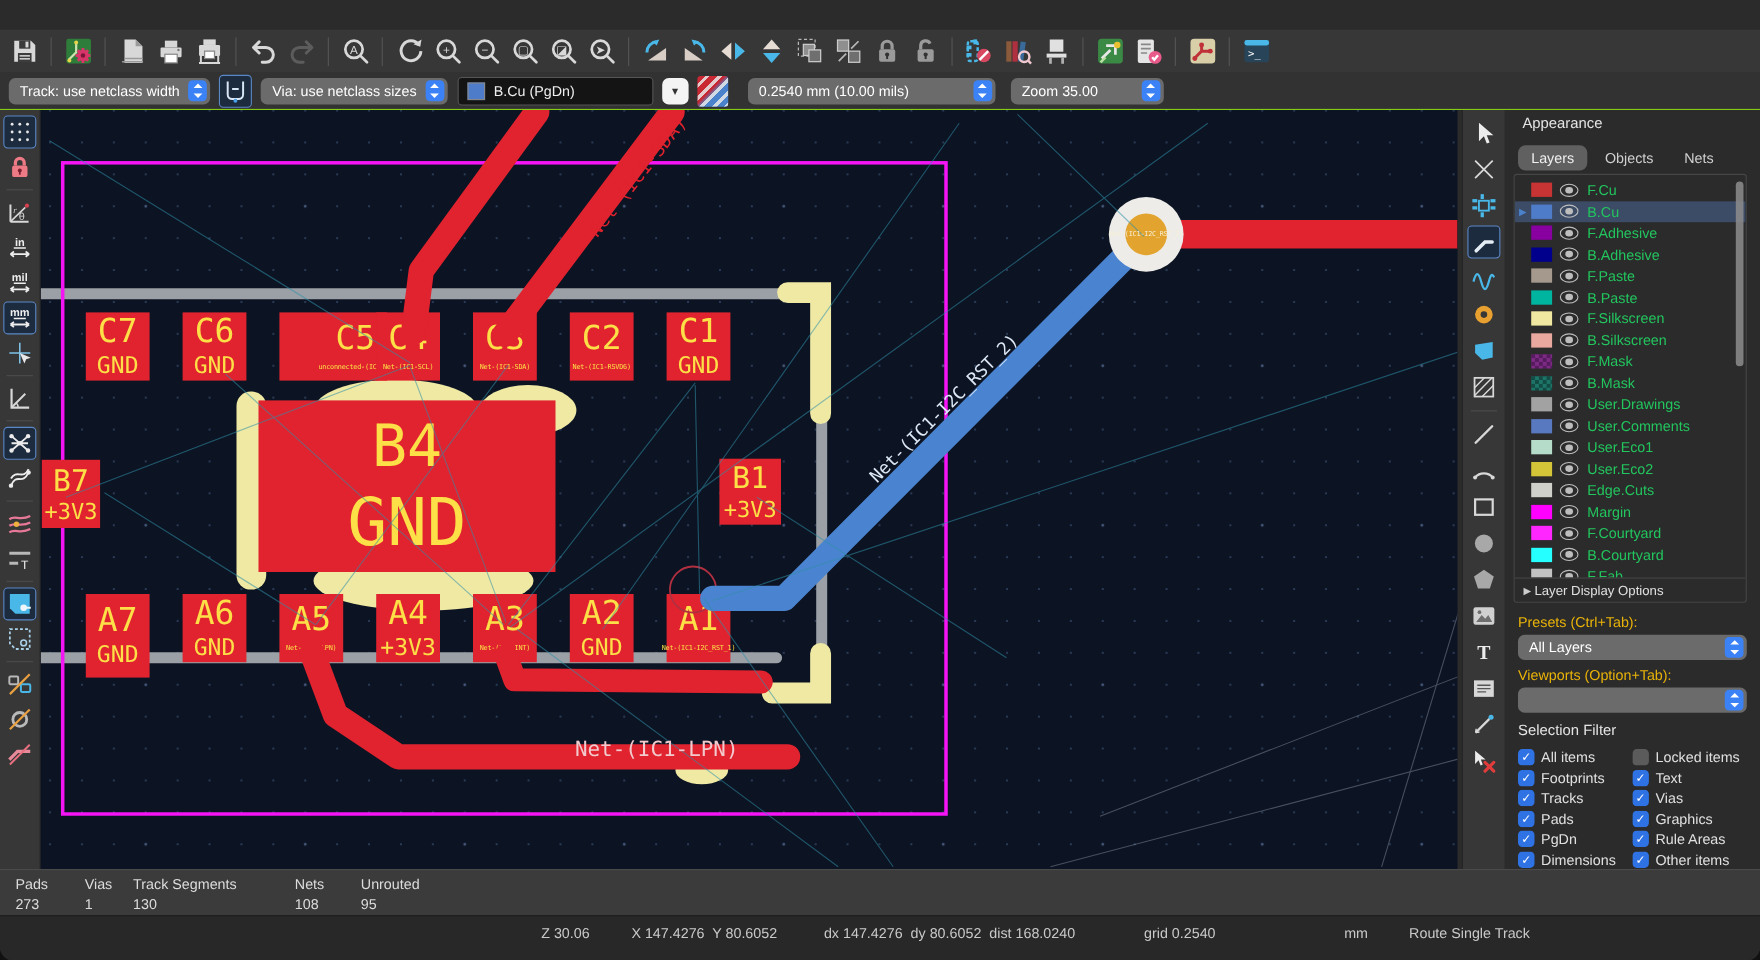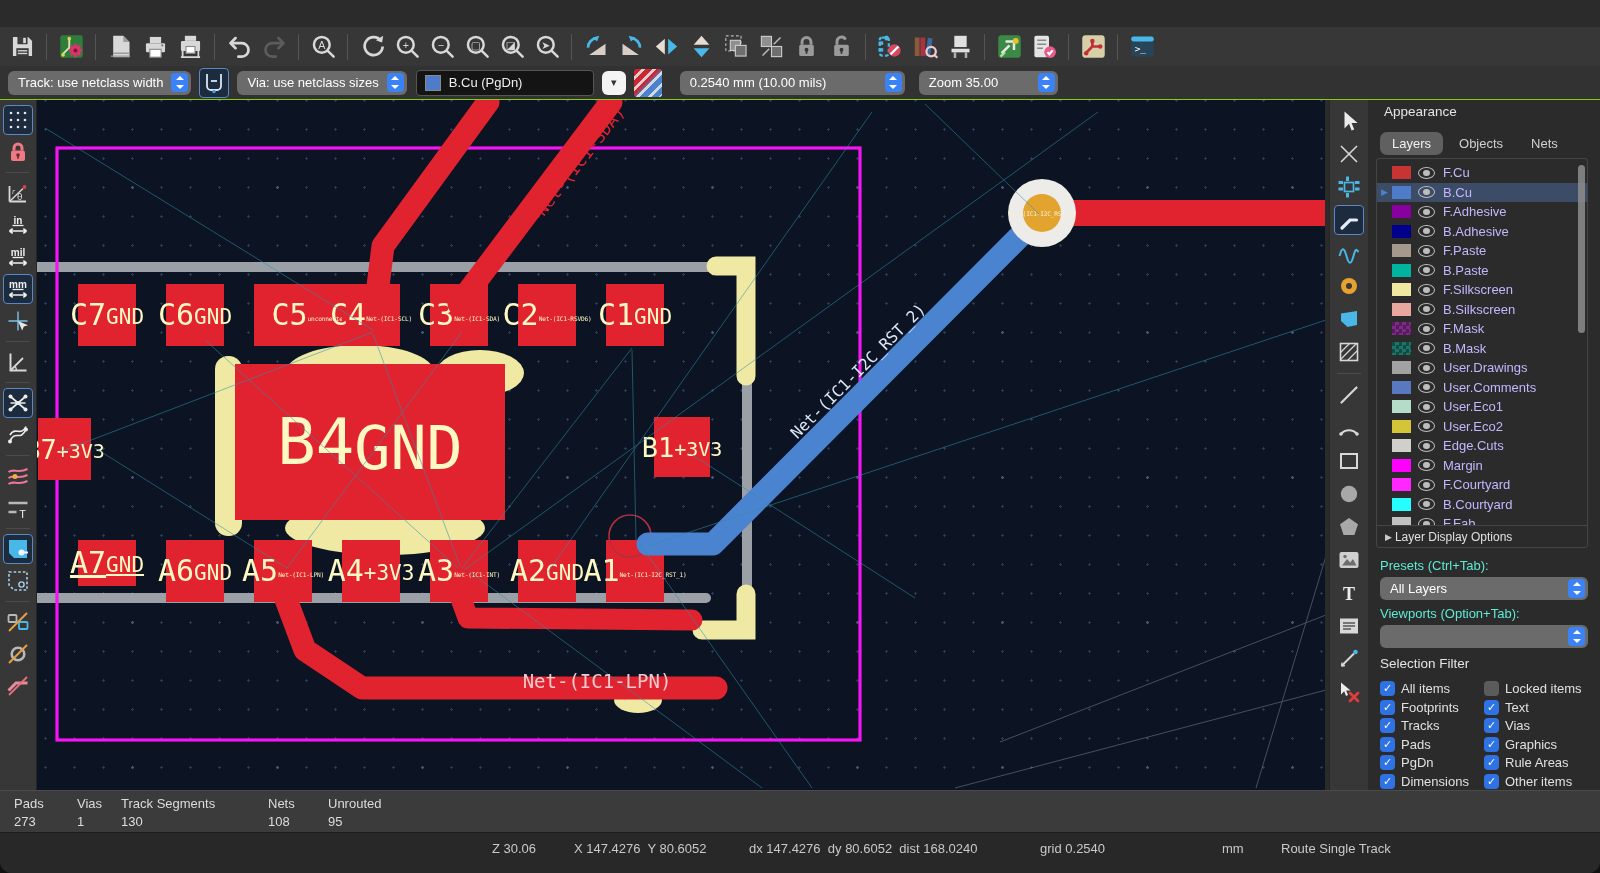--- a/index.html
+++ b/index.html
@@ -52,53 +52,53 @@
   #rbar{position:absolute;left:1329px;top:100px;width:39px;height:690px;background:#373737;
     border-left:1px solid #252525;display:flex;flex-direction:column;align-items:center;padding-top:6px;gap:3px;box-sizing:border-box;}
   .hsep{width:24px;height:1px;background:#4c4c4c;margin:3px 0;}
   
   #canvas{position:absolute;left:37px;top:100px;width:1288px;height:690px;background:#0c1322;overflow:hidden;}
   #canvas .grid{position:absolute;inset:0;
     background-image:radial-gradient(#45587a 1.2px,transparent 1.5px),radial-gradient(#293a57 1px,transparent 1.3px);
     background-size:145px 145px,29px 29px;background-position:23px 15px,23px 15px;}
   #svgA,#svgB{position:absolute;left:0;top:0;width:1288px;height:690px;}
   #svgA{z-index:1;} #svgB{z-index:4;}
-  .pad{position:absolute;background:#e0232f;color:#fef9c3;display:flex;flex-direction:row;align-items:center;
+  .pad{position:absolute;background:#e0232f;color:#fde047;display:flex;flex-direction:column;align-items:center;
     justify-content:center;font-family:"DejaVu Sans Mono",monospace;z-index:3;line-height:1;}
   .pad .pid{font-size:30px;}
   .pad .pnet{font-size:21px;margin-top:5px;}
   .pad.tiny .pnet{font-size:6.2px;letter-spacing:-.2px;margin-top:8px;white-space:nowrap;}
   .pad.mid .pid{font-size:27px;}
   .pad.mid .pnet{font-size:20px;margin-top:4px;}
-  .pad.big .pid{font-size:64px;text-align:center;}
+  .pad.big .pid{font-size:53px;text-align:center;}
   .pad.big .pnet{font-size:60px;margin-top:12px;}
   .nlabel{position:absolute;font-family:"DejaVu Sans Mono",monospace;white-space:nowrap;z-index:5;}
   .vlabel{position:absolute;font-family:"DejaVu Sans Mono",monospace;white-space:nowrap;z-index:6;
     font-size:6.2px;color:#f7efd6;letter-spacing:-.2px;}
   
   #rpanel{position:absolute;left:1368px;top:100px;width:232px;height:690px;background:#2b2b2b;box-sizing:border-box;}
   .ptitle{position:absolute;left:16px;font-size:13.5px;color:#e4e4e4;}
   #tabs{position:absolute;left:12px;top:32px;display:flex;align-items:center;gap:4px;}
   .tab{padding:4px 12px;font-size:13px;color:#d0d0d0;border-radius:7px;}
   .tab.sel{background:#606060;color:#f0f0f0;}
   #layerbox{position:absolute;left:8px;top:58px;width:212px;height:390px;border:1px solid #454545;
     border-radius:3px;box-sizing:border-box;overflow:hidden;}
   #layerlist{position:absolute;left:0;top:4px;width:210px;height:362px;overflow:hidden;}
   .lrow{height:19.5px;display:flex;align-items:center;padding-left:4px;}
   .lrow.sel{background:#3c4b66;}
   .larw{width:11px;font-size:9px;color:#4a82cc;}
   .lsw{width:19px;height:13px;flex:0 0 auto;}
   .eye{width:15px;height:10px;border:1.4px solid #bdbdbd;border-radius:50%;position:relative;margin-left:7px;flex:0 0 auto;}
   .eye::after{content:"";position:absolute;inset:1.8px 4px;background:#bdbdbd;border-radius:50%;}
-  .lname{margin-left:8px;font-size:13px;color:#c4b5fd;white-space:nowrap;}
+  .lname{margin-left:8px;font-size:13px;color:#22c55e;white-space:nowrap;}
   #lthumb{position:absolute;right:2px;top:6px;width:7px;height:168px;background:#8d8d8d;border-radius:4px;opacity:.85;}
   #ldo{position:absolute;left:0;bottom:0;width:100%;height:22px;border-top:1px solid #454545;
     display:flex;align-items:center;padding-left:8px;font-size:12px;color:#e0e0e0;box-sizing:border-box;gap:3px;}
   #ldo::before{content:"▶";font-size:9px;color:#ccc;}
-  .plabel{position:absolute;left:12px;font-size:13px;color:#5eead4;}
+  .plabel{position:absolute;left:12px;font-size:13px;color:#eab308;}
   .psel{position:absolute;left:12px;width:208px;height:23px;background:#6b6b6b;border-radius:6px;
     display:flex;align-items:center;padding:0 3px 0 10px;font-size:13px;color:#fff;box-sizing:border-box;}
   .psel .grow{flex:1;}
   .vline{width:150px;height:2px;background:#9a9a9a;border-radius:1px;}
   #sfilter{position:absolute;left:12px;top:556px;width:226px;}
   #sftitle{font-size:13.5px;color:#e4e4e4;margin-bottom:10px;}
   #sfgrid{display:grid;grid-template-columns:104px 122px;row-gap:3.5px;}
   .sfitem{display:flex;align-items:center;gap:6px;height:15px;overflow:hidden;}
   .cb{width:15px;height:15px;border-radius:4px;background:#2e72e4;flex:0 0 auto;display:flex;
     align-items:center;justify-content:center;color:#fff;font-size:11px;}
@@ -639,21 +639,21 @@
         <span class="pnet">Net-(IC1-SDA)</span>
       </div>
       <div class="pad tiny" style="left: 481px; top: 184px; width: 58px; height: 62px;">
         <span class="pid">C2</span>
         <span class="pnet">Net-(IC1-RSVD6)</span>
       </div>
       <div class="pad" style="left: 569px; top: 184px; width: 58px; height: 62px;">
         <span class="pid">C1</span>
         <span class="pnet">GND</span>
       </div>
-      <div class="pad" style="left: 41px; top: 440px; width: 58px; height: 46px; text-decoration: underline;">
+      <div class="pad" style="left: 41px; top: 440px; width: 58px; height: 76px;">
         <span class="pid">A7</span>
         <span class="pnet">GND</span>
       </div>
       <div class="pad" style="left: 129px; top: 440px; width: 58px; height: 62px;">
         <span class="pid">A6</span>
         <span class="pnet">GND</span>
       </div>
       <div class="pad tiny" style="left: 217px; top: 440px; width: 58px; height: 62px;">
         <span class="pid">A5</span>
         <span class="pnet">Net-(IC1-LPN)</span>

